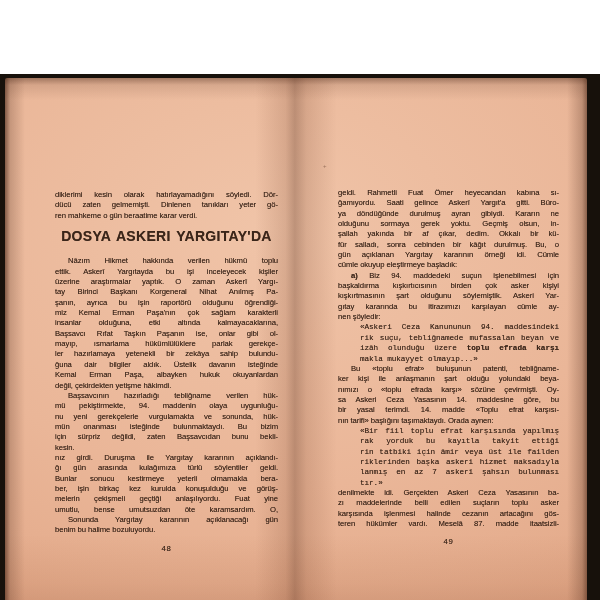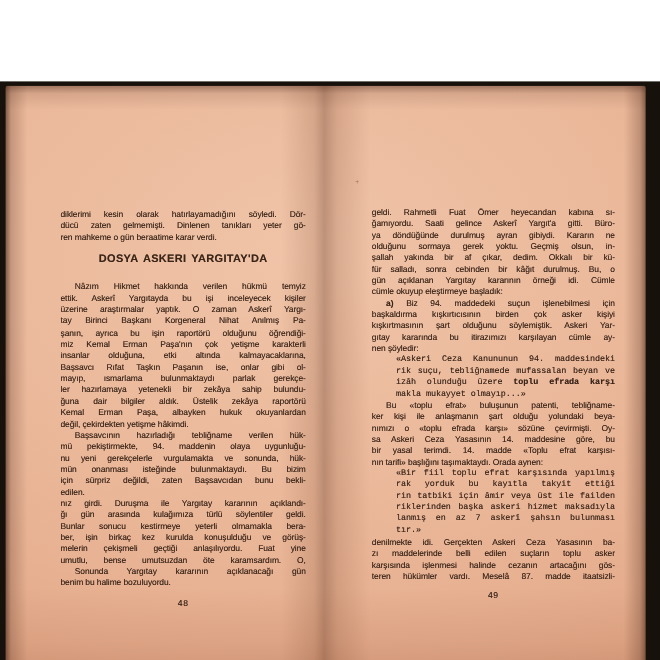--- a/index.html
+++ b/index.html
@@ -35,21 +35,21 @@
     letter-spacing:-0.08px;
   }
   .page-text.left{left:50px;top:112px;width:223px;}
   .page-text.right{left:333px;top:110px;width:221px;}
   .line{height:10.35px;overflow:hidden;}
   .line.just{text-align:justify;text-align-last:justify;}
   .line.indent{text-indent:13px;}
   .line.quote{margin-left:22px;font-family:Liberation Mono, monospace;}
   .line.heading{
     height:auto;font-weight:700;text-align:center;text-align-last:center;
-    font-size:10px;letter-spacing:.3px;word-spacing:1.6px;
+    font-size:14px;letter-spacing:.3px;word-spacing:1.6px;
     margin:10px 0 15px;
   }
   .line b{font-weight:700;}
   .pagenum{
     text-align:center;margin-top:8px;
     font-size:7.8px;letter-spacing:.6px;
   }
   .artifact{position:absolute;color:rgba(80,45,28,.5);font-size:6px;}
 </style>
 </head>
@@ -58,39 +58,39 @@
 <div class="photo">
   <div class="book">
     <div class="pages">
 
       <div class="page-text left">
         <div class="lines">
             <div class="line just"><span>diklerimi kesin olarak hatırlayamadığını söyledi. Dör-</span></div>
             <div class="line just"><span>dücü zaten gelmemişti. Dinlenen tanıkları yeter gö-</span></div>
             <div class="line"><span>ren mahkeme o gün beraatime karar verdi.</span></div>
             <div class="line heading"><span>DOSYA ASKERİ YARGITAY'DA</span></div>
-            <div class="line just indent"><span>Nâzım Hikmet hakkında verilen hükmü temyiz</span></div>
+            <div class="line just indent"><span>Nâzım Hikmet hakkında verilen hükmü toplu</span></div>
             <div class="line just"><span>ettik. Askerî Yargıtayda bu işi inceleyecek kişiler</span></div>
             <div class="line just"><span>üzerine araştırmalar yaptık. O zaman Askerî Yargı-</span></div>
             <div class="line just"><span>tay Birinci Başkanı Korgeneral Nihat Anılmış Pa-</span></div>
             <div class="line just"><span>şanın, ayrıca bu işin raportörü olduğunu öğrendiği-</span></div>
-            <div class="line just"><span>miz Kemal Erman Paşa'nın çok yetişme karakterli</span></div>
+            <div class="line just"><span>miz Kemal Erman Paşa'nın çok sağlam karakterli</span></div>
             <div class="line just"><span>insanlar olduğuna, etki altında kalmayacaklarına,</span></div>
             <div class="line just"><span>Başsavcı Rıfat Taşkın Paşanın ise, onlar gibi ol-</span></div>
-            <div class="line just"><span>mayıp, ısmarlama bulunmaktaydı parlak gerekçe-</span></div>
+            <div class="line just"><span>mayıp, ısmarlama hükümlülüklere parlak gerekçe-</span></div>
             <div class="line just"><span>ler hazırlamaya yetenekli bir zekâya sahip bulundu-</span></div>
-            <div class="line just"><span>ğuna dair bilgiler aldık. Üstelik zekâya raportörü</span></div>
+            <div class="line just"><span>ğuna dair bilgiler aldık. Üstelik davanın isteğinde</span></div>
             <div class="line just"><span>Kemal Erman Paşa, albayken hukuk okuyanlardan</span></div>
             <div class="line"><span>değil, çekirdekten yetişme hâkimdi.</span></div>
             <div class="line just indent"><span>Başsavcının hazırladığı tebliğname verilen hük-</span></div>
             <div class="line just"><span>mü pekiştirmekte, 94. maddenin olaya uygunluğu-</span></div>
             <div class="line just"><span>nu yeni gerekçelerle vurgulamakta ve sonunda, hük-</span></div>
             <div class="line just"><span>mün onanması isteğinde bulunmaktaydı. Bu bizim</span></div>
             <div class="line just"><span>için sürpriz değildi, zaten Başsavcıdan bunu bekli-</span></div>
-            <div class="line"><span>edilen.</span></div>
+            <div class="line"><span>kesin.</span></div>
             <div class="line just"><span>nız girdi. Duruşma ile Yargıtay kararının açıklandı-</span></div>
             <div class="line just"><span>ğı gün arasında kulağımıza türlü söylentiler geldi.</span></div>
             <div class="line just"><span>Bunlar sonucu kestirmeye yeterli olmamakla bera-</span></div>
             <div class="line just"><span>ber, işin birkaç kez kurulda konuşulduğu ve görüş-</span></div>
             <div class="line just"><span>melerin çekişmeli geçtiği anlaşılıyordu. Fuat yine</span></div>
             <div class="line just"><span>umutlu, bense umutsuzdan öte karamsardım. O,</span></div>
             <div class="line just indent"><span>Sonunda Yargıtay kararının açıklanacağı gün</span></div>
             <div class="line"><span>benim bu halime bozuluyordu.</span></div>
           </div>
         <div class="pagenum">48</div>

